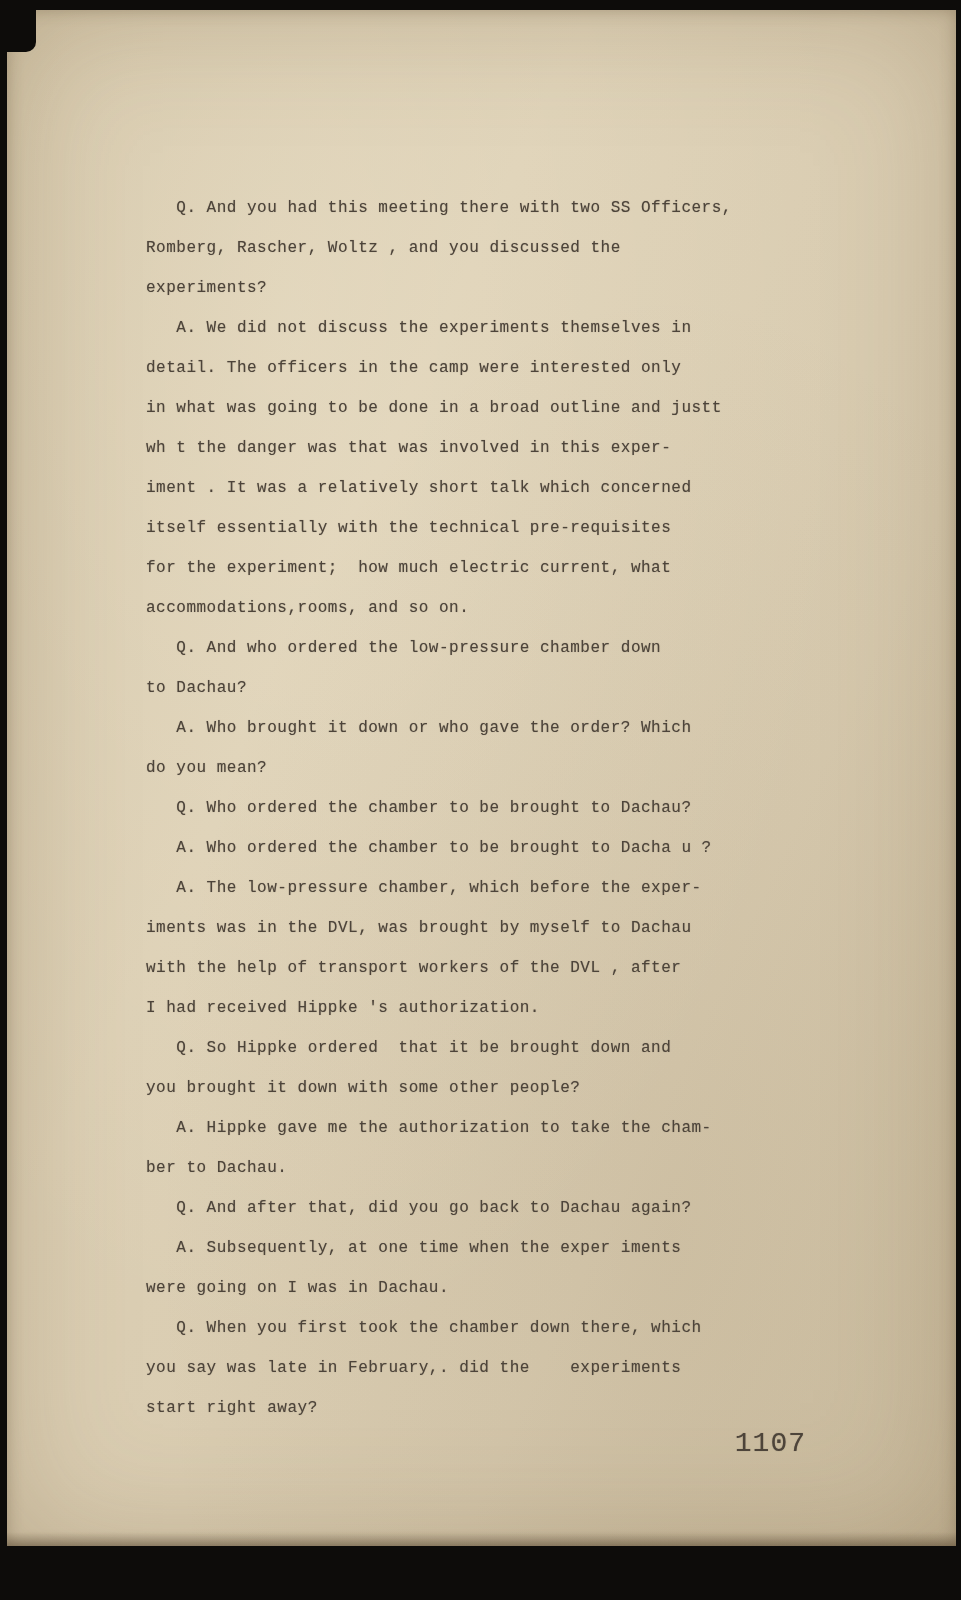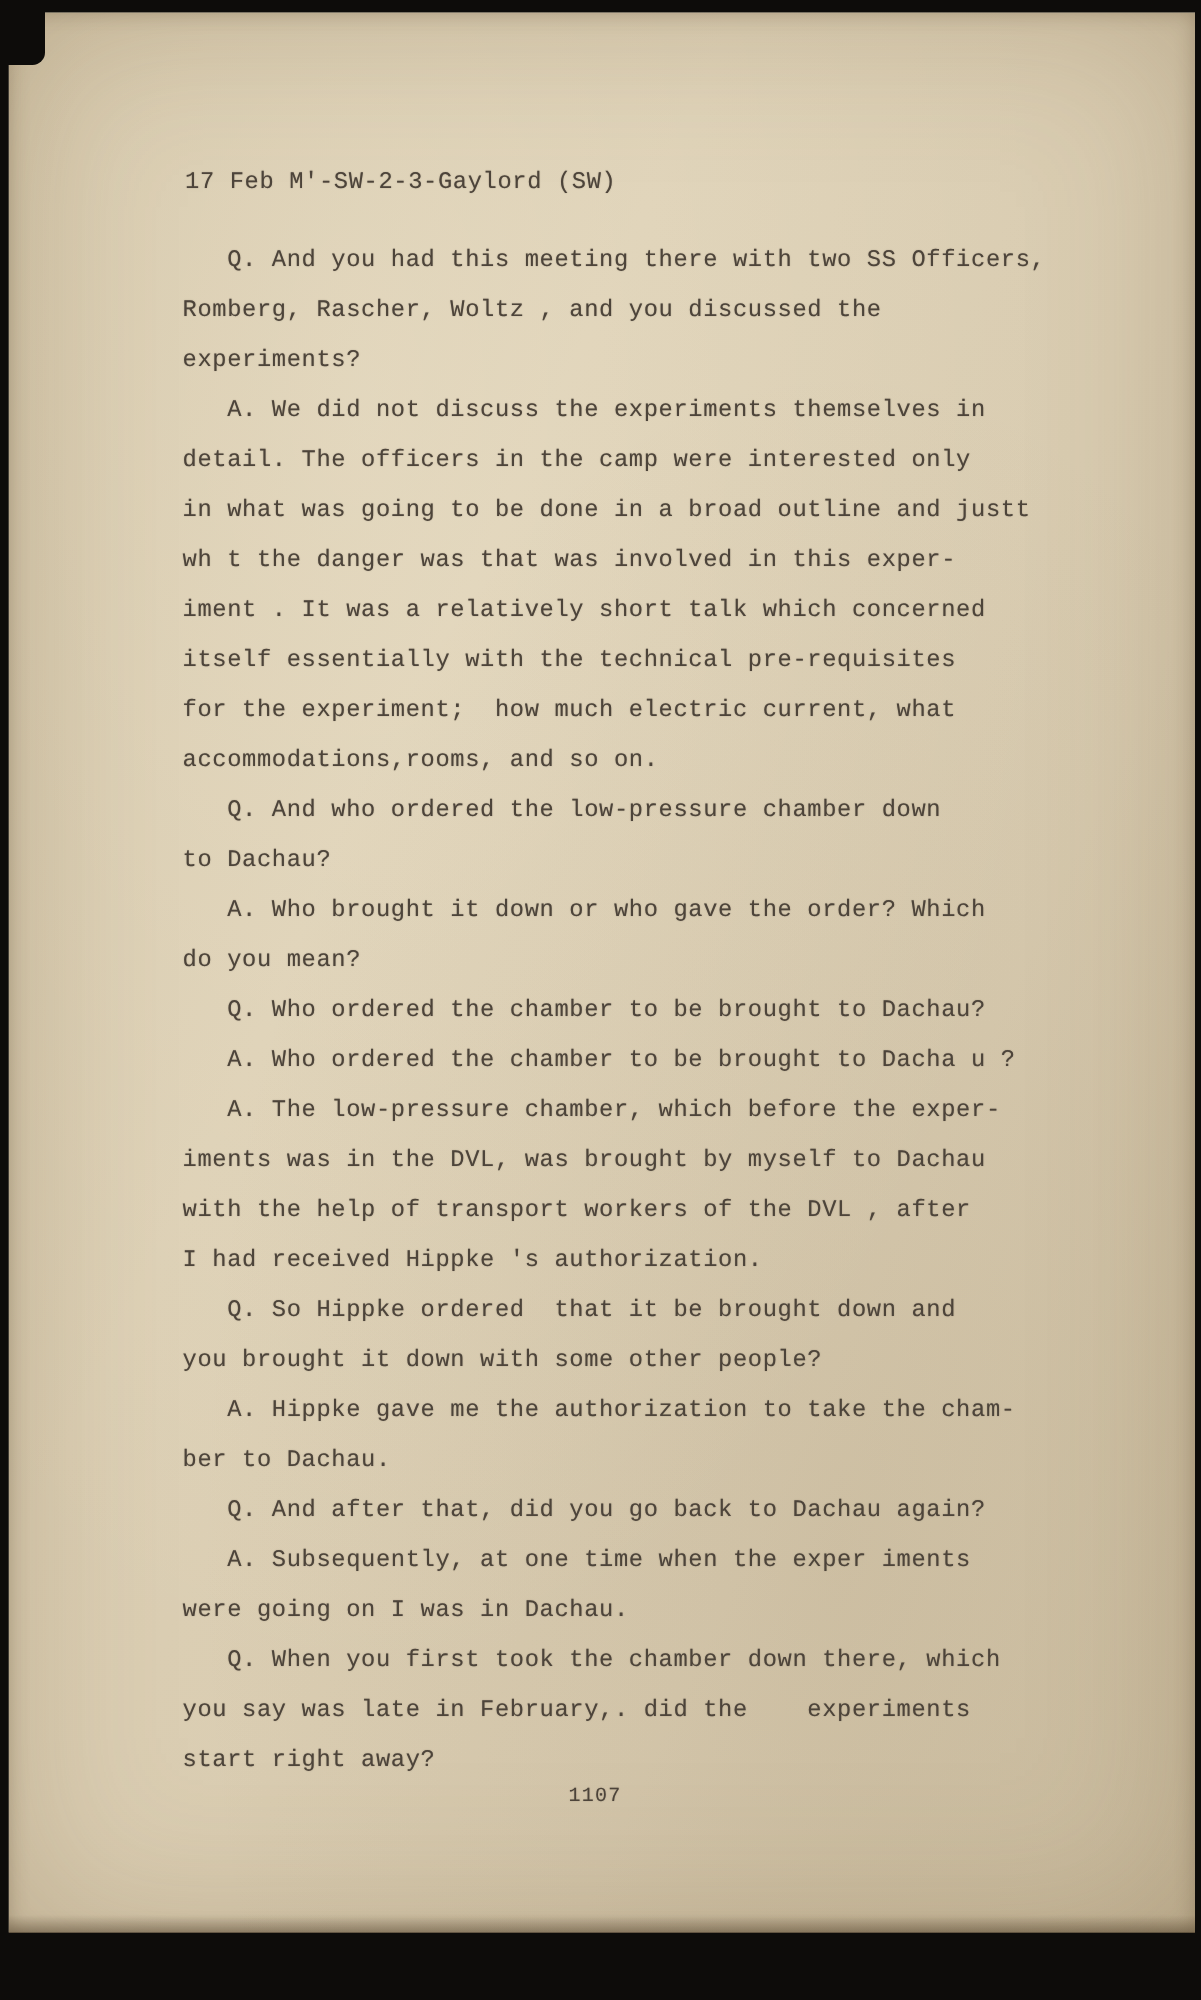--- a/index.html
+++ b/index.html
@@ -55,44 +55,43 @@
     left: 148px;
     font-size: 19px;
     line-height: 27px;
     white-space: pre;
     letter-spacing: 0.5px;
   }
   .transcript {
     position: absolute;
     top: 188px;
     left: 146px;
-    font-size: 19px;
+    font-size: 16px;
     line-height: 40px;
     white-space: pre;
     letter-spacing: 0.5px;
   }
   .transcript .line {
     height: 40px;
   }
   .page-number {
     position: absolute;
     top: 1428px;
     left: 146px;
     width: 660px;
-    text-align: center;
-    font-size: 16px;
+    text-align: right;
+    font-size: 28px;
     letter-spacing: 1px;
   }
 </style>
 </head>
 <body>
 
 <div class="paper"></div>
 <div class="corner-notch"></div>
 <div class="bottom-strip-shadow"></div>
 
 <div class="doc-header ink">
-  <div>17 Feb M'-SW-2-3-Gaylord (SW)</div>
 </div>
 
 <div class="transcript ink"><div class="line">   Q. And you had this meeting there with two SS Officers,</div><div class="line">Romberg, Rascher, Woltz , and you discussed the</div><div class="line">experiments?</div><div class="line">   A. We did not discuss the experiments themselves in</div><div class="line">detail. The officers in the camp were interested only</div><div class="line">in what was going to be done in a broad outline and justt</div><div class="line">wh t the danger was that was involved in this exper-</div><div class="line">iment . It was a relatively short talk which concerned</div><div class="line">itself essentially with the technical pre-requisites</div><div class="line">for the experiment;  how much electric current, what</div><div class="line">accommodations,rooms, and so on.</div><div class="line">   Q. And who ordered the low-pressure chamber down</div><div class="line">to Dachau?</div><div class="line">   A. Who brought it down or who gave the order? Which</div><div class="line">do you mean?</div><div class="line">   Q. Who ordered the chamber to be brought to Dachau?</div><div class="line">   A. Who ordered the chamber to be brought to Dacha u ?</div><div class="line">   A. The low-pressure chamber, which before the exper-</div><div class="line">iments was in the DVL, was brought by myself to Dachau</div><div class="line">with the help of transport workers of the DVL , after</div><div class="line">I had received Hippke 's authorization.</div><div class="line">   Q. So Hippke ordered  that it be brought down and</div><div class="line">you brought it down with some other people?</div><div class="line">   A. Hippke gave me the authorization to take the cham-</div><div class="line">ber to Dachau.</div><div class="line">   Q. And after that, did you go back to Dachau again?</div><div class="line">   A. Subsequently, at one time when the exper iments</div><div class="line">were going on I was in Dachau.</div><div class="line">   Q. When you first took the chamber down there, which</div><div class="line">you say was late in February,. did the    experiments</div><div class="line">start right away?</div></div>
 
 <div class="page-number ink">1107</div>
 
 </body></html>

